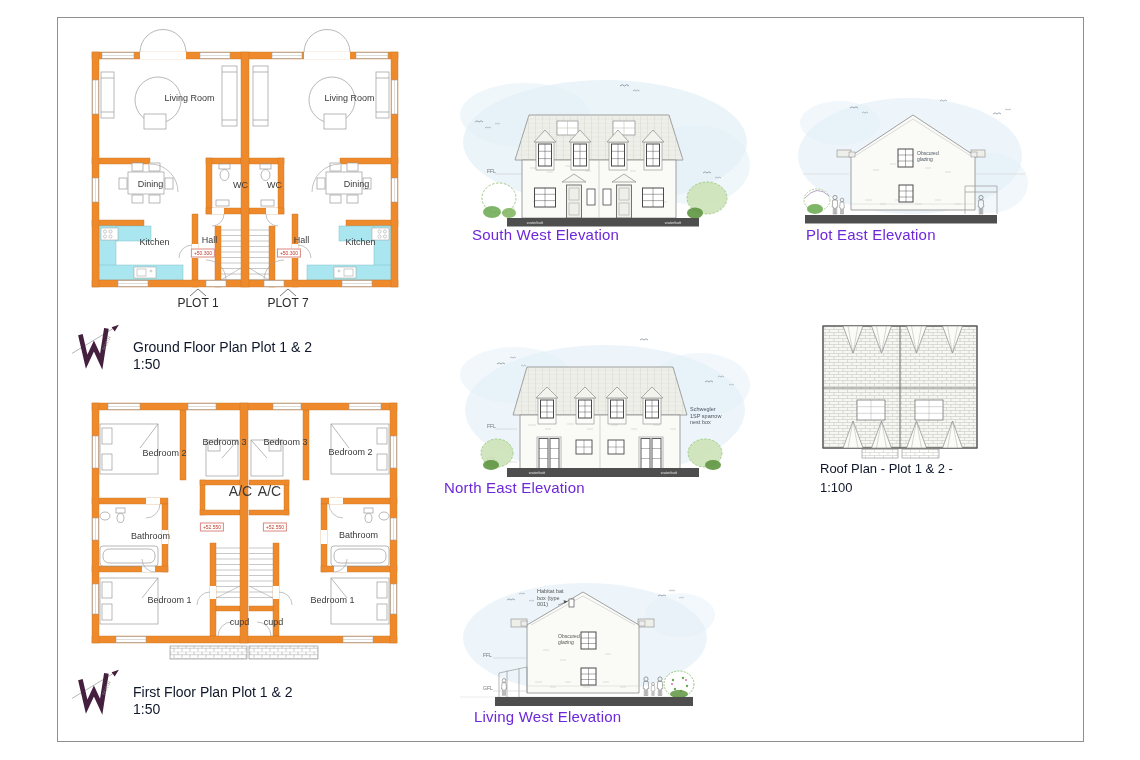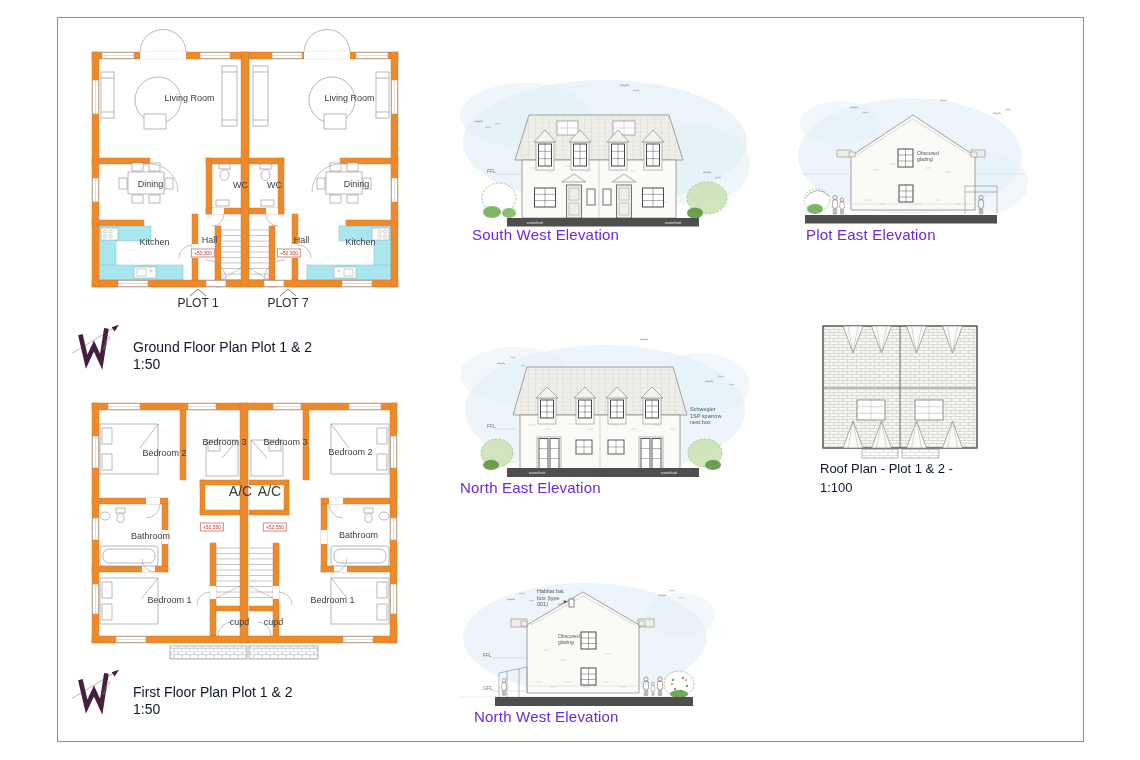--- a/index.html
+++ b/index.html
@@ -456,21 +456,21 @@
     <use href="#ne-bird" transform="translate(66,36) scale(0.5)"></use>
     <use href="#ne-bird" transform="translate(185,10) scale(0.8)"></use>
     <use href="#ne-bird" transform="translate(250,52) scale(0.8)"></use>
     <use href="#ne-bird" transform="translate(263,47) scale(0.6)"></use>
     <use href="#ne-bird" transform="translate(274,55) scale(0.5)"></use>
   </g>
 </svg>
 <span class="note" style="left:690px;top:406px">Schwegler
 1SP sparrow
 nest box</span>
-<span class="cap" style="left:460px;top:479px">North East Elevation</span>
+<span class="cap" style="left:444px;top:479px">North East Elevation</span>
 
 <svg class="abs" style="left:455px;top:570px" width="265" height="152" viewBox="0 0 265 152">
   <defs>
     <path id="nw-bird" d="M0,0 Q2.5,-3 5,0 Q7.5,-3 10,0" stroke="#7A8795" stroke-width="0.9" fill="none"></path>
     <g id="nw-person">
       <circle cx="0" cy="-9.5" r="2.1" fill="none" stroke="#777" stroke-width="0.7"></circle>
       <path d="M-2.2,-7 L-2.8,0 L-1.6,0 L-1.8,7 L-0.4,7 L-0.3,1 L0.3,1 L0.4,7 L1.8,7 L1.6,0 L2.8,0 L2.2,-7 Z" fill="none" stroke="#777" stroke-width="0.6"></path>
     </g>
   </defs>
   <g>
@@ -529,21 +529,21 @@
     <use href="#nw-bird" transform="translate(203,26) scale(0.8)"></use>
     <use href="#nw-bird" transform="translate(214,21) scale(0.6)"></use>
     <use href="#nw-bird" transform="translate(224,28) scale(0.5)"></use>
   </g>
 </svg>
 <span class="note" style="left:537px;top:588px;color:#555">Habitat bat
 box (type
 001)</span>
 <span class="note" style="left:558px;top:634px;font-size:5px;line-height:5.5px;color:#555">Obscured
 glazing</span>
-<span class="cap" style="left:474px;top:708px">North West Elevation</span>
+<span class="cap" style="left:474px;top:708px">Living West Elevation</span>
 
 <svg class="abs" style="left:818px;top:322px" width="175" height="145" viewBox="0 0 175 145">
   <defs>
     <pattern id="rp-brick" width="9" height="6" patternUnits="userSpaceOnUse">
       <path d="M0,1.5 H9 M0,4.5 H9 M2.5,1.5 V4.5 M7,4.5 V6 M7,0 V1.5" stroke="#BDBDB4" stroke-width="0.45" fill="none"></path>
     </pattern>
     <g id="rp-tri">
       <polygon points="-10,0 10,0 0,27" fill="#FBFBF8" stroke="#777" stroke-width="0.6"></polygon>
       <path d="M-5,0 L0,27 M5,0 L0,27" stroke="#999" stroke-width="0.4" fill="none"></path>
     </g>

